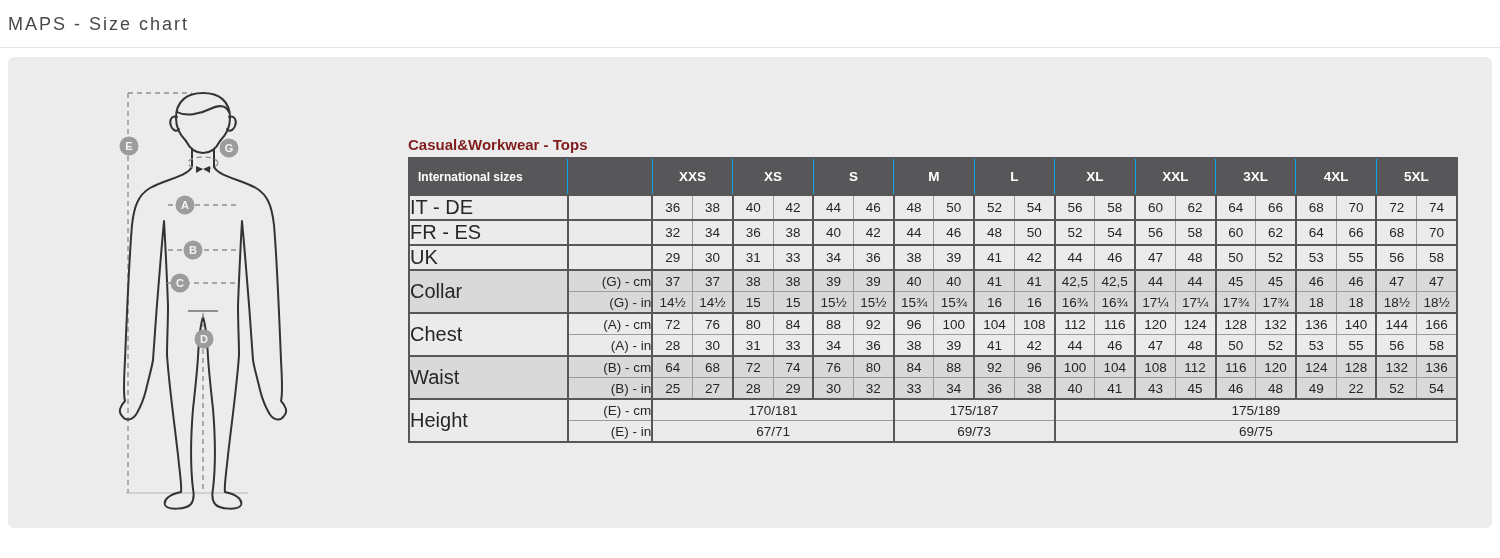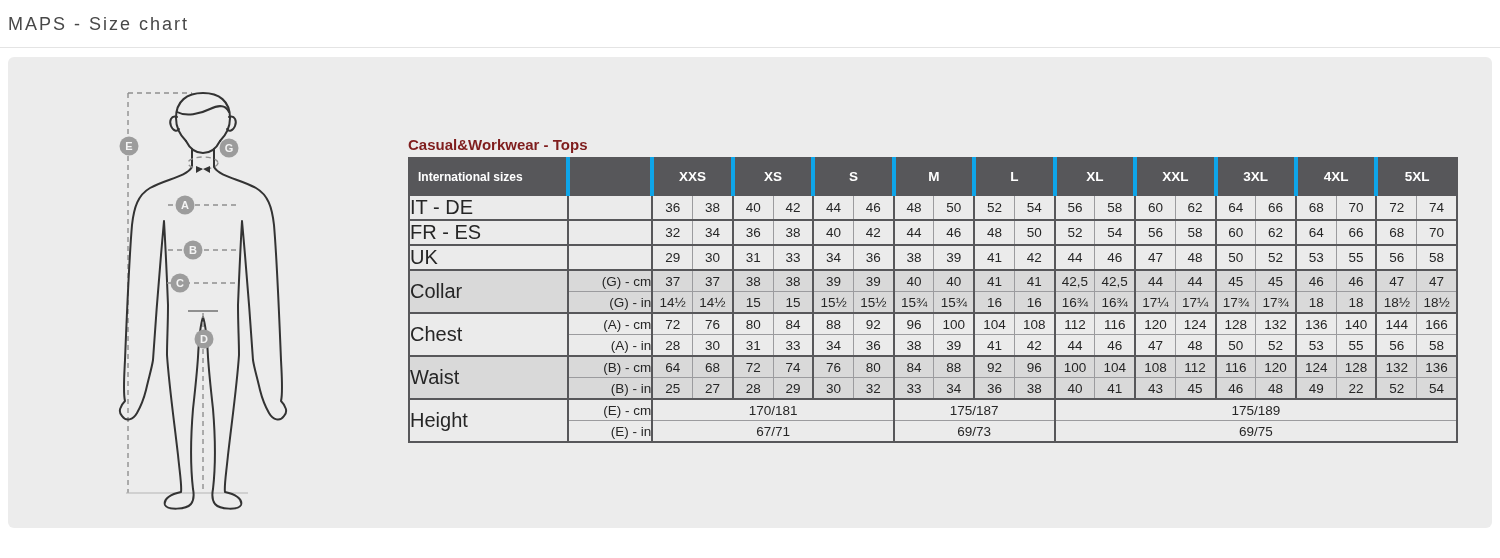--- a/index.html
+++ b/index.html
@@ -11,21 +11,21 @@
   .panel { margin:9px 8px 0 8px; background:#ececec; border-radius:6px; height:471px; position:relative; }
 
   .figure-wrap { position:absolute; left:80px; top:8px; width:300px; height:460px; }
 
   .table-wrap { position:absolute; left:400px; top:79px; width:1052px; }
   .table-title { text-align:left; font-size:15px; font-weight:bold; color:#7f1d1d; margin:0 0 4px 0; }
 
   table.sz { border-collapse:collapse; table-layout:fixed; width:1050px; border:2px solid #57575a; }
   table.sz th, table.sz td { padding:0; overflow:hidden; white-space:nowrap; }
   thead th { background:#57575a; color:#ffffff; font-weight:bold; font-size:13.5px;
-    height:35px; text-align:center; border-left:4px solid #0ea5e9; }
+    height:35px; text-align:center; border-left:1px solid #0ea5e9; }
   thead th.h-corner { text-align:left; padding-left:8px; font-size:12px; border-left:none; }
   tbody td { border:1px solid #9b9b9e; height:20px; font-size:13.5px; text-align:center; color:#262626; }
   tbody tr.light td { background:#ebebeb; }
   tbody tr.dark  td { background:#d9d9d9; }
   tbody tr.sec-start td { border-top:2px solid #57575a; }
   td.c-label { text-align:left; padding-left:8px; font-size:20px; }
   td.c-sub   { text-align:right; padding-left:7px; }
   td.grp, td.c-sub { border-left:2px solid #57575a; }
 
   .bodyline { fill:none; stroke:#333333; stroke-width:2; stroke-linecap:round; stroke-linejoin:round; }

